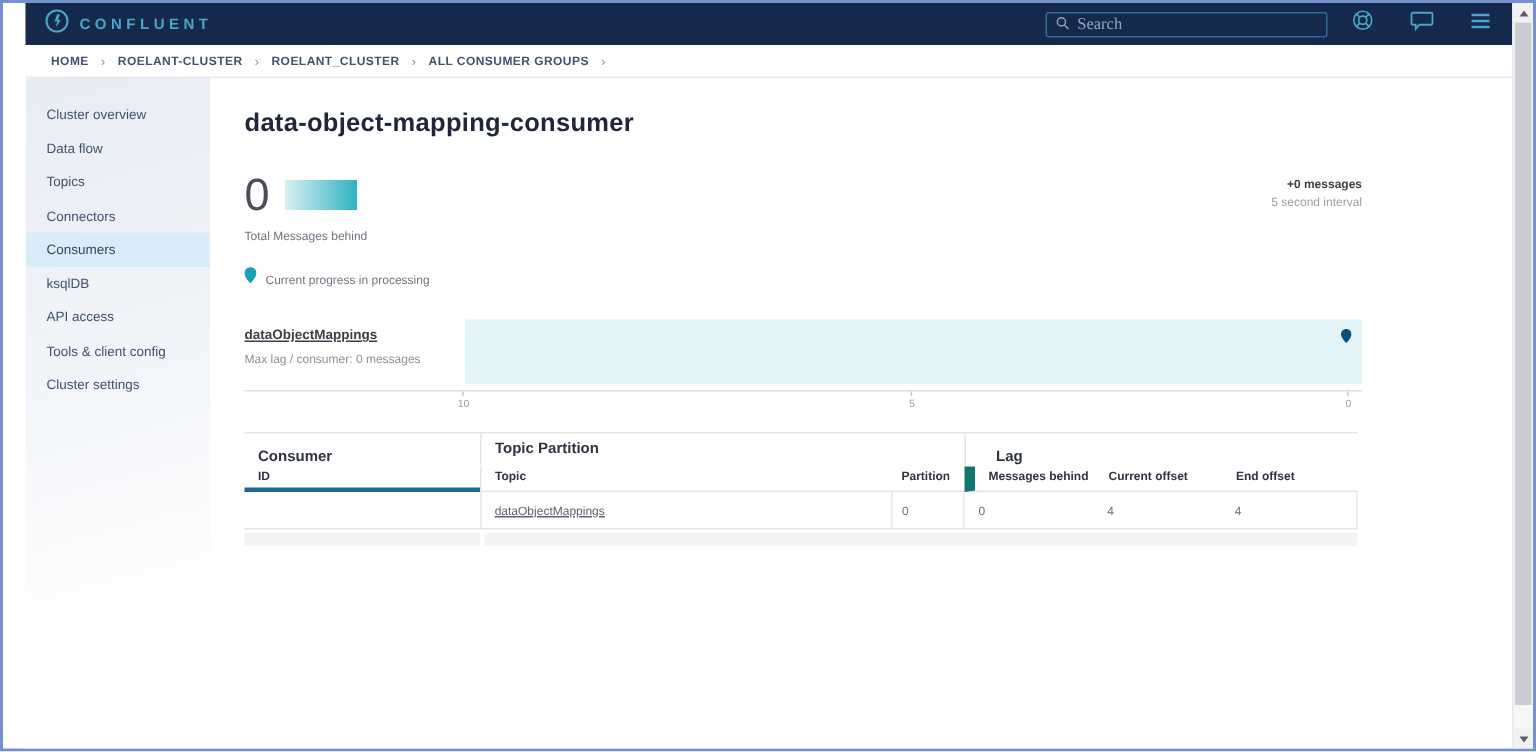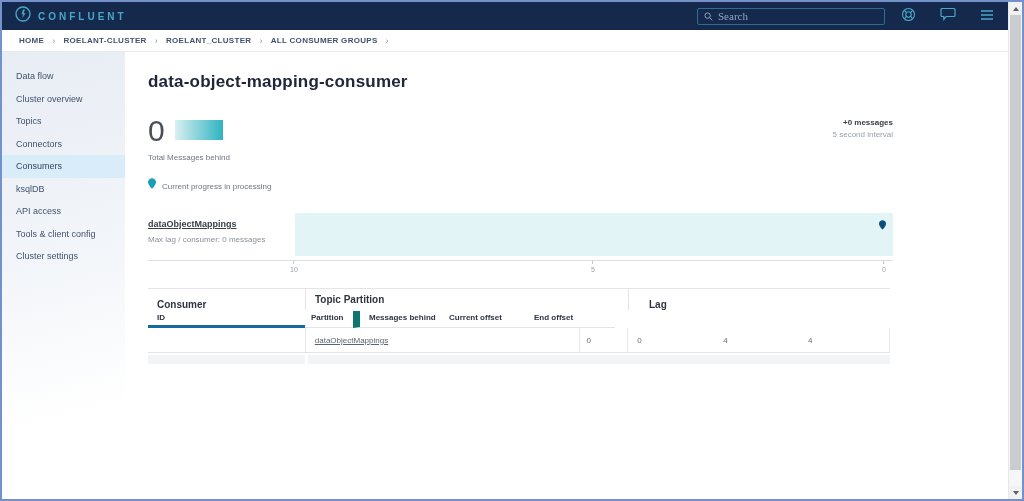--- a/index.html
+++ b/index.html
@@ -1,18 +1,18 @@
 <!DOCTYPE html>
 <html><head>
 <meta charset="utf-8">
 <style>
   * { box-sizing: border-box; margin: 0; padding: 0; }
   body { width: 1024px; height: 501px; font-family: "Liberation Sans", sans-serif; background:#fff; }
   .window { width:1024px; height:501px; border:2px solid #7591cb; background:#fff; display:flex; overflow:hidden; }
-  .content { width:1006px; display:flex; flex-direction:column; }
+  .content { width:1006px; display:flex; flex-direction:column;margin-left:15px; }
 
   
   .scrollbar { width:14px; background:#f5f6f7; border-left:1px solid #e6e8ea; position:relative; }
   .sb-btn { width:13px; height:13px; background:#f1f1f1; display:flex; align-items:center; justify-content:center; position:absolute; left:0; }
   .sb-btn.up { top:0; }
   .sb-btn.down { bottom:0; }
   .sb-arrow-up { width:0; height:0; border-left:3px solid transparent; border-right:3px solid transparent; border-bottom:4px solid #5a5f66; }
   .sb-arrow-down { width:0; height:0; border-left:3px solid transparent; border-right:3px solid transparent; border-top:4px solid #5a5f66; }
   .sb-thumb { position:absolute; top:13px; left:1px; width:11px; height:455px; background:#c9cdd2; }
 
@@ -144,22 +144,22 @@
       <span class="crumb-sep">›</span>
       <span class="crumb">ROELANT_CLUSTER</span>
       <span class="crumb-sep">›</span>
       <span class="crumb">ALL CONSUMER GROUPS</span>
       <span class="crumb-sep">›</span>
     </div>
 
     <div class="page-body">
 
       <div class="sidebar">
+        <div class="side-item"><span>Cluster overview</span></div>
         <div class="side-item"><span>Data flow</span></div>
-        <div class="side-item"><span>Cluster overview</span></div>
         <div class="side-item"><span>Topics</span></div>
         <div class="side-item"><span>Connectors</span></div>
         <div class="side-item active"><span>Consumers</span></div>
         <div class="side-item"><span>ksqlDB</span></div>
         <div class="side-item"><span>API access</span></div>
         <div class="side-item"><span>Tools &amp; client config</span></div>
         <div class="side-item"><span>Cluster settings</span></div>
       </div>
 
       <div class="main">
@@ -225,20 +225,21 @@
                 </div>
               <div class="g2">
                   <span>Topic Partition</span>
                 </div>
               <div class="g3">
                   <span>Lag</span>
                 </div>
             </div>
             <div class="sub-row">
               <div class="c-id"><span>ID</span></div>
+              <div class="c-topic"><span>Topic</span></div>
               <div class="c-part"><span>Partition</span></div>
               <div class="c-mb"><span>Messages behind</span></div>
               <div class="c-co"><span>Current offset</span></div>
               <div class="c-eo"><span>End offset</span></div>
             </div>
             <div class="data-row">
               <div class="d-id"></div>
               <div class="d-topic">
                   <a>dataObjectMappings</a>
                 </div>

